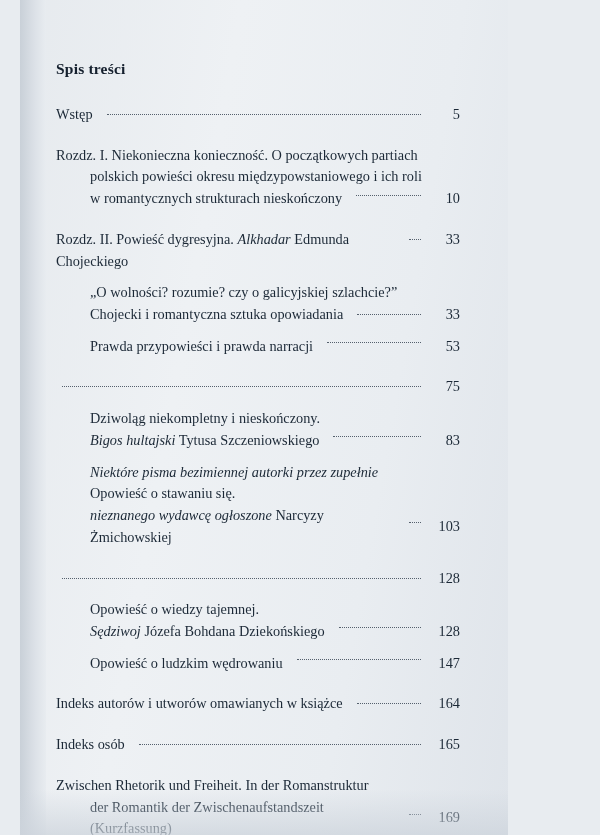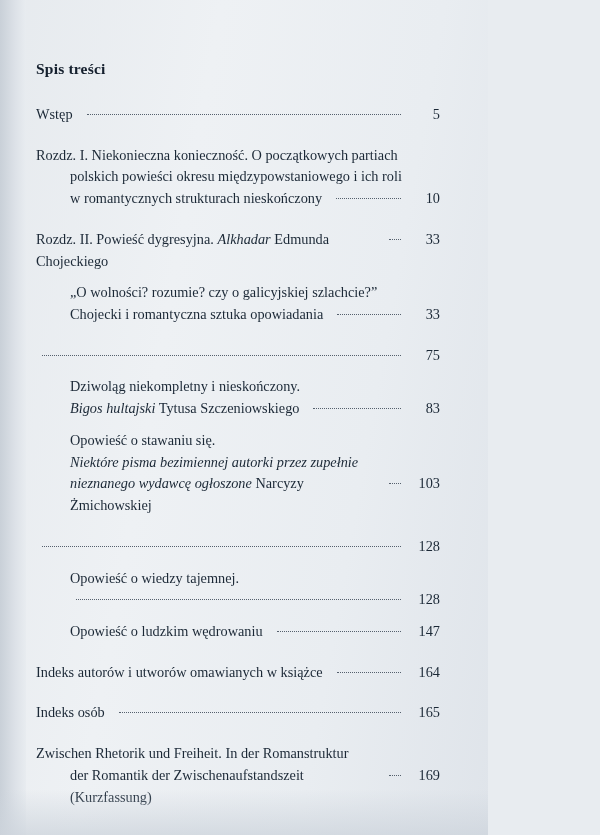--- a/index.html
+++ b/index.html
@@ -14,20 +14,21 @@
     color: #1c2a3a;
     overflow: hidden;
   }
   .page {
     position: relative;
     width: 488px;
     height: 835px;
     background: linear-gradient(100deg, #e6eaee 0%, #eef1f4 35%, #e9edf1 70%, #dfe4ea 100%);
     box-sizing: border-box;
     padding: 60px 48px 40px 32px;
+    margin-left: 20px;
   }
   .page::before {
     content: "";
     position: absolute;
     left: 0; top: 0; bottom: 0;
     width: 26px;
     background: linear-gradient(90deg, #c9d0d8 0%, #dde2e8 60%, #e8ecf0 100%);
     pointer-events: none;
   }
   .page::after {
@@ -73,21 +74,21 @@
   }
   .line .pg {
     flex: 0 0 auto;
     font-size: 14.3px;
     text-align: right;
     min-width: 26px;
     color: #1b2836;
   }
   .line.nodots .txt { flex: 1 1 auto; }
   .indent-0 { padding-left: 4px; }
-  .indent-1 { padding-left: 38px; }
+  .indent-1 { padding-left: 38px; align-items: center; }
   .indent-2 { padding-left: 38px; }
   .ital { font-style: italic; }
 </style>
 </head>
 <body>
 
 <div class="page">
   <h1 class="toc-title">Spis treści</h1>
   <div class="entries">
       <div class="entry gap-l">
@@ -120,60 +121,68 @@
       <div class="entry">
         <div class="line indent-1 nodots">
           <span class="txt"><span>„O wolności? rozumie? czy o galicyjskiej szlachcie?”</span></span>
         </div>
         <div class="line indent-2">
           <span class="txt"><span>Chojecki i romantyczna sztuka opowiadania</span></span>
           <span class="dots"></span>
           <span class="pg">33</span>
         </div>
       </div>
+      <div class="entry">
+        <div class="line indent-1">
+          <span class="txt"><span>Prawda przypowieści i prawda narracji</span></span>
+          <span class="dots"></span>
+          <span class="pg">53</span>
+        </div>
+      </div>
       <div class="entry gap-l">
         <div class="line indent-0">
           <span class="dots"></span>
           <span class="pg">75</span>
         </div>
       </div>
       <div class="entry">
         <div class="line indent-1 nodots">
           <span class="txt"><span>Dziwoląg niekompletny i nieskończony.</span></span>
         </div>
         <div class="line indent-1">
           <span class="txt"><span class="ital">Bigos hultajski</span><span> Tytusa Szczeniowskiego</span></span>
           <span class="dots"></span>
           <span class="pg">83</span>
         </div>
       </div>
       <div class="entry">
         <div class="line indent-1 nodots">
+          <span class="txt"><span class="ital">Niektóre pisma bezimiennej autorki przez zupełnie</span></span>
+        </div>
+        <div class="line indent-1 nodots">
           <span class="txt"><span>Opowieść o stawaniu się.</span></span>
         </div>
-        <div class="line indent-1 nodots">
-          <span class="txt"><span class="ital">Niektóre pisma bezimiennej autorki przez zupełnie</span></span>
-        </div>
         <div class="line indent-1">
           <span class="txt"><span class="ital">nieznanego wydawcę ogłoszone</span><span> Narcyzy Żmichowskiej</span></span>
           <span class="dots"></span>
           <span class="pg">103</span>
         </div>
       </div>
       <div class="entry gap-l">
         <div class="line indent-0">
           <span class="dots"></span>
           <span class="pg">128</span>
         </div>
       </div>
       <div class="entry">
         <div class="line indent-1 nodots">
           <span class="txt"><span>Opowieść o wiedzy tajemnej.</span></span>
         </div>
         <div class="line indent-1">
+          <span class="txt"><span class="ital">Sędziwoj</span><span> Józefa Bohdana Dziekońskiego</span></span>
           <span class="dots"></span>
           <span class="pg">128</span>
         </div>
       </div>
       <div class="entry">
         <div class="line indent-1">
           <span class="txt"><span>Opowieść o ludzkim wędrowaniu</span></span>
           <span class="dots"></span>
           <span class="pg">147</span>
         </div>

